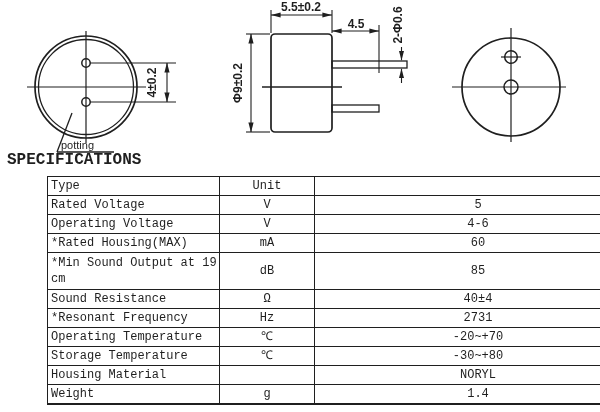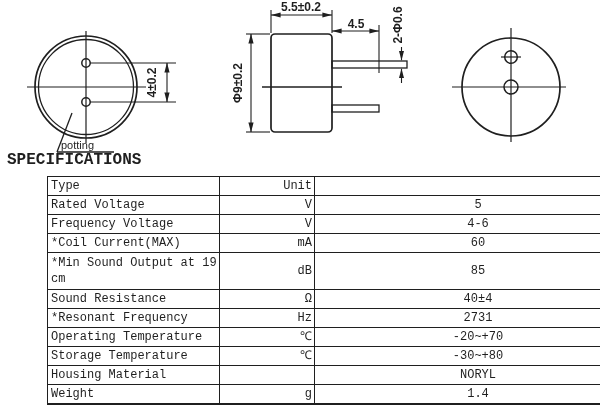--- a/index.html
+++ b/index.html
@@ -23,21 +23,21 @@
     border-collapse:collapse; table-layout:fixed;
     font-size:12px; color:#1f1f1f;
     border:1px solid #1f1f1f; border-bottom:2px solid #1f1f1f;margin-left:44px;
   }
   .spec-table td {
     border:1px solid #1f1f1f; height:18px; padding:0 2px;
     line-height:16px; vertical-align:middle; overflow:hidden;
     word-wrap:break-word;
   }
   .spec-table td.c0 { text-align:left; padding-left:3px; }
-  .spec-table td.c1 { text-align:right; }
+  .spec-table td.c1 { text-align:center; }
   .spec-table td.c2 { text-align:center; }
   .spec-table tr.tall td { height:36px; }
 </style>
 </head>
 <body>
 
 <div class="sheet">
 
   <svg class="drawings" width="600" height="156" viewBox="0 0 600 156" xmlns="http://www.w3.org/2000/svg">
     <defs>
@@ -110,26 +110,26 @@
         <td class="c0">Type</td>
         <td class="c1">Unit</td>
         <td class="c2"></td>
       </tr>
       <tr>
         <td class="c0">Rated Voltage</td>
         <td class="c1">V</td>
         <td class="c2">5</td>
       </tr>
       <tr>
-        <td class="c0">Frequency Voltage</td>
+        <td class="c0">Operating Voltage</td>
         <td class="c1">V</td>
         <td class="c2">4-6</td>
       </tr>
       <tr>
-        <td class="c0">*Coil Current(MAX)</td>
+        <td class="c0">*Rated Housing(MAX)</td>
         <td class="c1">mA</td>
         <td class="c2">60</td>
       </tr>
       <tr class="tall">
         <td class="c0">*Min Sound Output at 19 cm</td>
         <td class="c1">dB</td>
         <td class="c2">85</td>
       </tr>
       <tr>
         <td class="c0">Sound Resistance</td>

